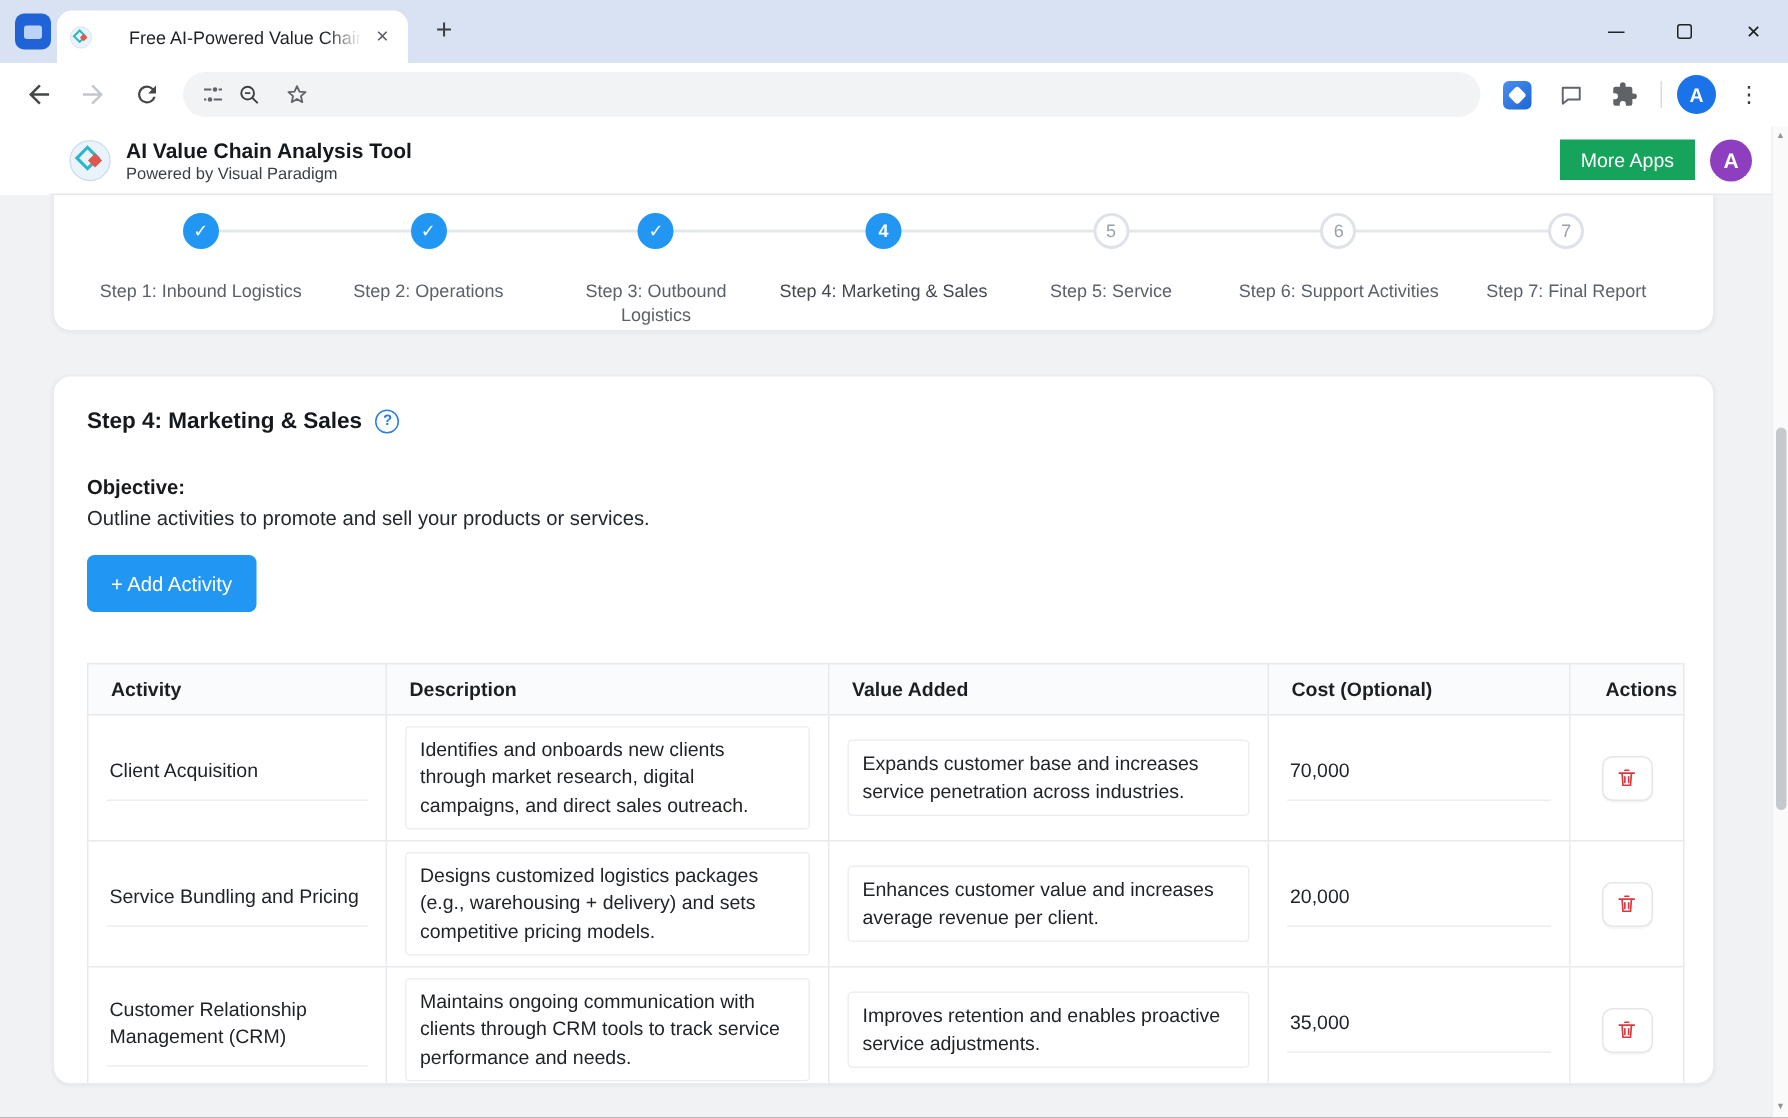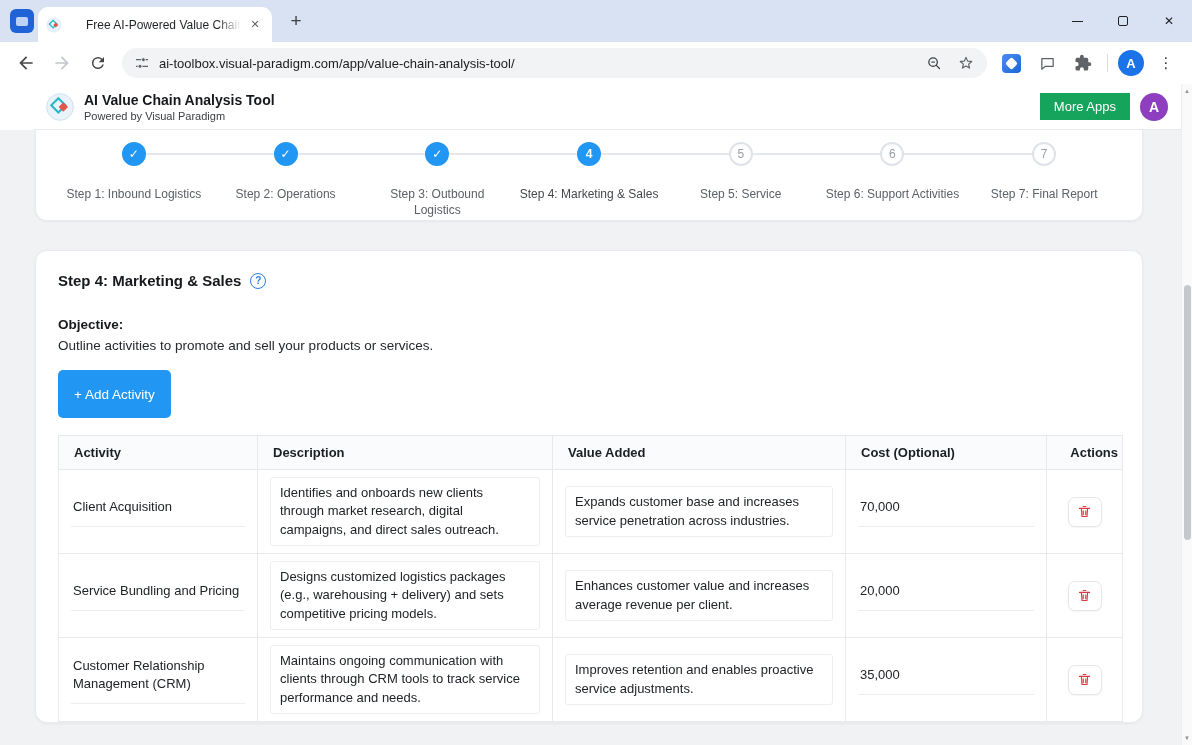--- a/index.html
+++ b/index.html
@@ -56,23 +56,23 @@
   .step-label { margin-top:20px; font-size:12px; line-height:1.35; color:#5b6168; text-align:center; padding:0 4px; }
   .step.active .step-label { color:#44484e; }
   .step:nth-child(4) .step-label { max-width:118px; } 
 
   .main-card { position:absolute; top:120px; left:35px; width:1108px; height:473px; border-radius:12px; padding:21px 22px; overflow:hidden; }
   .sec-title-row { display:flex; align-items:center; gap:9px; }
   .sec-title { font-size:15px; font-weight:700; color:#15181c; }
   .help-icon { width:16px; height:16px; border-radius:50%; border:1.5px solid #2a7de1; color:#2a7de1; font-size:10px; font-weight:700; display:flex; align-items:center; justify-content:center; cursor:pointer; }
   .obj-label { margin-top:28px; font-size:13.5px; font-weight:700; color:#17191d; }
   .obj-text { margin-top:6px; font-size:13.5px; color:#24292f; }
-  .add-btn { margin-top:17px; height:48px; background:var(--accent-blue); color:#fff; border:none; border-radius:5px; font-size:13.5px; padding:0 16px; cursor:pointer; font-family:inherit; display:inline-flex; align-items:center; }
-
-  table.activities { margin-top:17px; width:100%; border-collapse:collapse; table-layout:fixed; }
+  .add-btn { margin-top:17px; height:38px; background:var(--accent-blue); color:#fff; border:none; border-radius:5px; font-size:13.5px; padding:0 16px; cursor:pointer; font-family:inherit; display:inline-flex; align-items:center; }
+
+  table.activities { margin-top:34px; width:100%; border-collapse:collapse; table-layout:fixed; }
   .activities th { height:34px; background:#fafbfc; border:1px solid #e7e9ec; padding:0 15px; text-align:left; font-size:13px; font-weight:700; color:#1b1f24; }
   .activities th.center { text-align:right; padding:0 4px; }
   .activities tbody tr { height:84px; }
   .activities td { border:1px solid #e7e9ec; padding:7px 12px; vertical-align:middle; }
   .field { font-size:13px; color:#202428; line-height:1.4; }
   .field.underline { padding:2px 2px 10px; border-bottom:1px solid #ebedef; }
   .field.boxed { border:1px solid #eceef1; border-radius:3px; padding:6px 9px; }
   .actions-cell { text-align:center; }
   .trash-btn { width:34px; height:30px; border:1px solid #e4e6e9; border-radius:7px; background:#fff; display:inline-flex; align-items:center; justify-content:center; cursor:pointer; box-shadow:0 1px 1px rgba(0,0,0,.04); }
 
@@ -127,21 +127,20 @@
       <svg viewBox="0 0 24 24" width="18" height="18" fill="#444746">
           <path d="M17.65 6.35A7.95 7.95 0 0 0 12 4a8 8 0 1 0 7.73 10h-2.08A6 6 0 1 1 12 6c1.66 0 3.14.69 4.22 1.78L13 11h7V4l-2.35 2.35z"></path>
         </svg>
     </div>
     <div class="omnibox">
       <svg viewBox="0 0 24 24" width="16" height="16">
         <path d="M3 7h18M3 17h18" stroke="#5f6368" stroke-width="2" fill="none"></path>
         <circle cx="14" cy="7" r="3" fill="#5f6368" stroke="#f1f3f4" stroke-width="1.5"></circle>
         <circle cx="9" cy="17" r="3" fill="#5f6368" stroke="#f1f3f4" stroke-width="1.5"></circle>
       </svg>
-      <span class="url-text">ai-toolbox.visual-paradigm.com/app/value-chain-analysis-tool/</span>
       <span class="omni-right">
         <svg viewBox="0 0 24 24" width="17" height="17">
           <circle cx="10" cy="10" r="6" fill="none" stroke="#3c4043" stroke-width="1.8"></circle>
           <path d="M14.6 14.6L19 19" stroke="#3c4043" stroke-width="1.8" stroke-linecap="round"></path>
           <path d="M7.5 10h5" stroke="#3c4043" stroke-width="1.6"></path>
         </svg>
         <svg viewBox="0 0 24 24" width="18" height="18">
           <path d="M12 4.5l2.2 5 5.4.4-4.1 3.6 1.2 5.3L12 16l-4.7 2.8 1.2-5.3-4.1-3.6 5.4-.4z" fill="none" stroke="#5f6368" stroke-width="1.6" stroke-linejoin="round"></path>
         </svg>
       </span>

